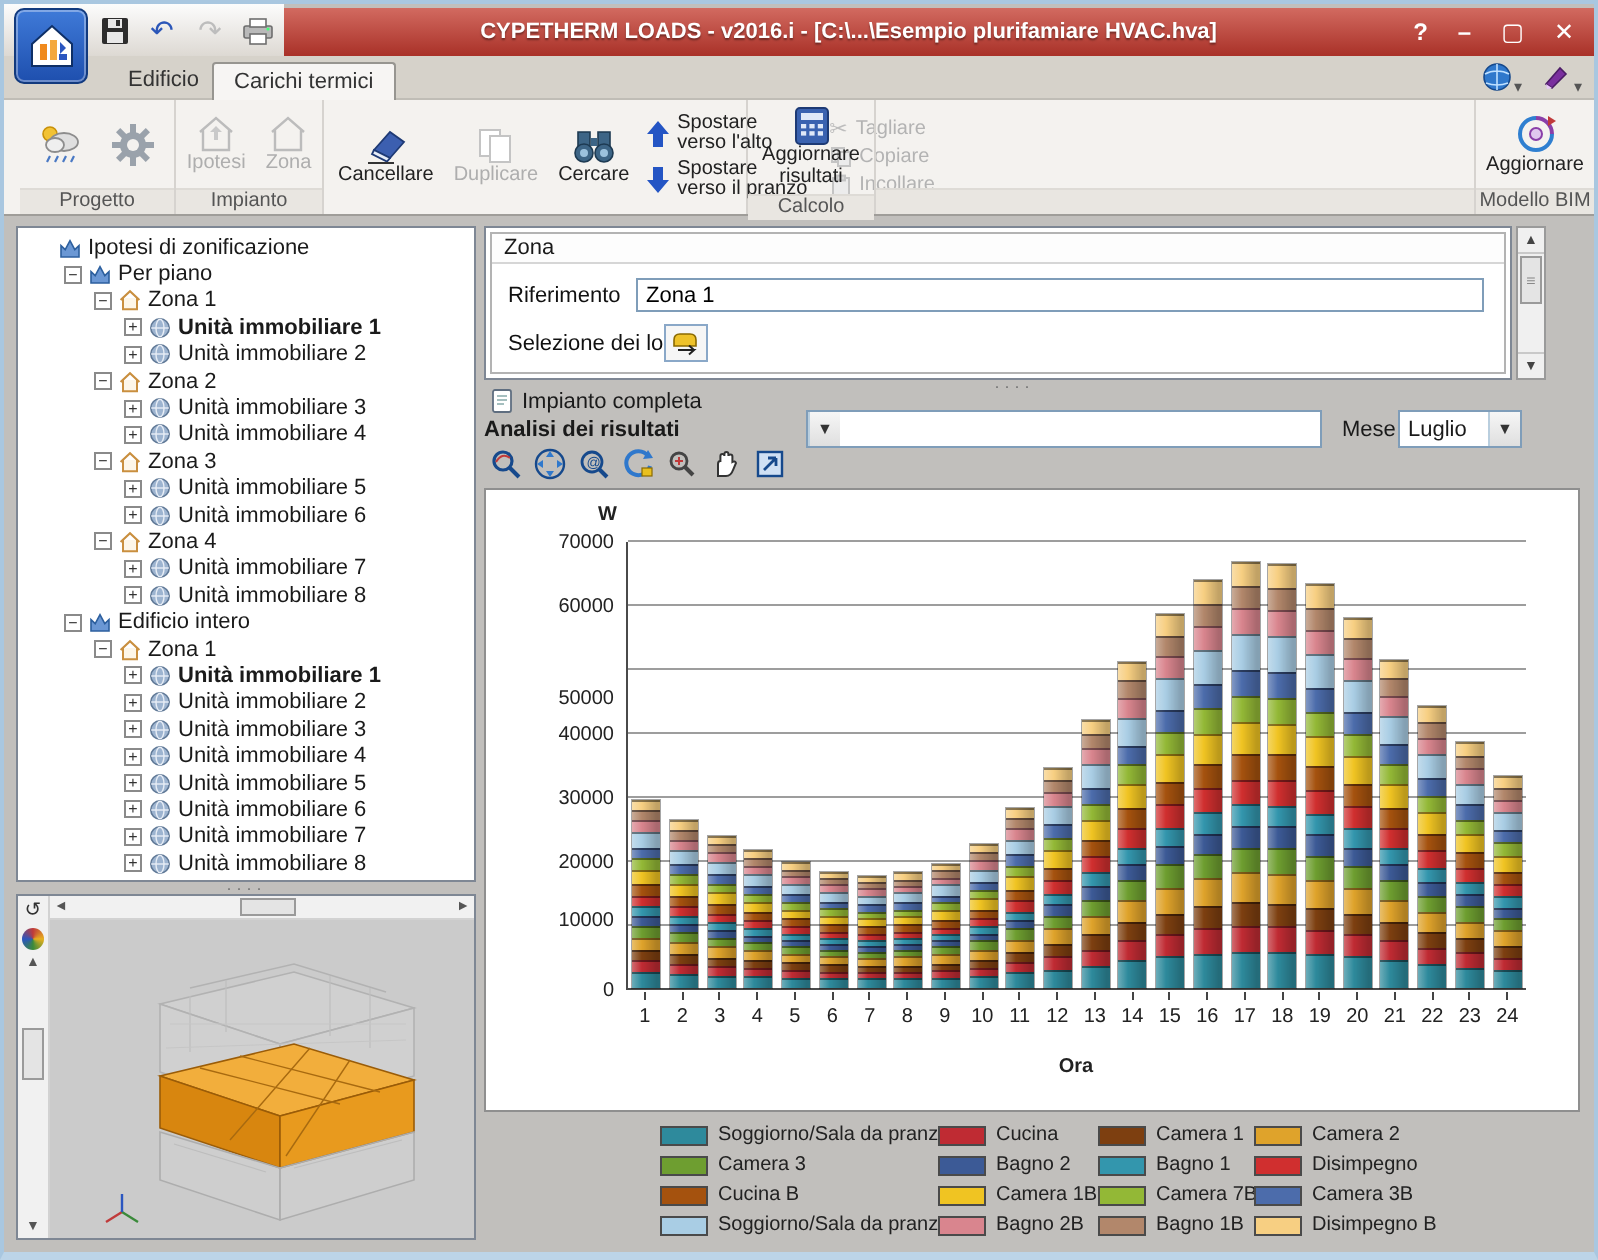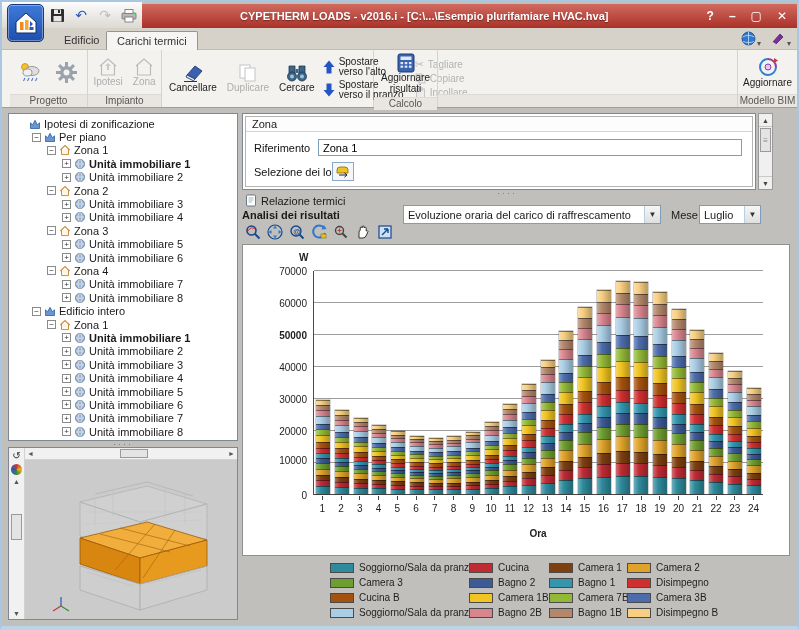--- a/index.html
+++ b/index.html
@@ -562,25 +562,24 @@
     <div class="thumbv">≡</div>
     <div class="arr bot">▼</div>
   </div>
   <div class="splitdots" style="left:240px;top:189px;width:530px;height:5px;">····</div>
 
   <span style="position:absolute;left:243px;top:192px;display:flex;align-items:center;gap:4px;">
     <svg width="12" height="13" viewBox="0 0 12 13">
           <rect x="1.5" y="1" width="9" height="11" fill="#fff" stroke="#5f6e80" stroke-width="0.9" rx="1"></rect>
           <path d="M3.5 4 H8.5 M3.5 6 H8.5 M3.5 8 H7" stroke="#8aa" stroke-width="0.8"></path>
         </svg>
-    <span style="font-size:11px;">Relazione termici</span>
+    <span style="font-size:11px;">Impianto completa</span>
   </span>
   <span class="ctl-label b" style="left:240px;top:207px;width:156px;">Analisi dei risultati</span>
   <div class="dropdown" style="left:401px;top:203px;width:258px;">
-    <span class="val">Evoluzione oraria del carico di raffrescamento</span>
     <span class="arr">▼</span>
   </div>
   <span class="ctl-label" style="left:669px;top:207px;">Mese</span>
   <div class="dropdown" style="left:697px;top:203px;width:62px;">
     <span class="val">Luglio</span>
     <span class="arr">▼</span>
   </div>
 
   <div class="cticons" style="left:242px;top:222px;">
     <span class="ctico">
@@ -632,21 +631,21 @@
 
   <div class="panel" style="left:240px;top:242px;width:548px;height:312px;border-color:#8f8f8f;">
     <div class="chart-inner">
       <span class="ylab">W</span>
       <div id="yticks">
             <span class="ytick" style="top: 245px;">0</span>
             <span class="ytick" style="top: 210px;">10000</span>
             <span class="ytick" style="top: 181px;">20000</span>
             <span class="ytick" style="top: 149px;">30000</span>
             <span class="ytick" style="top: 117px;">40000</span>
-            <span class="ytick" style="top: 85px; font-weight: bold;">50000</span>
+            <span class="ytick" style="top: 99px;">50000</span>
             <span class="ytick" style="top: 53px;">60000</span>
             <span class="ytick" style="top: 21px;">70000</span>
           </div>
       <div class="plot">
         <div id="gridlines">
               <div class="gline" style="bottom: 31px;"></div>
               <div class="gline" style="bottom: 63px;"></div>
               <div class="gline" style="bottom: 95px;"></div>
               <div class="gline" style="bottom: 127px;"></div>
               <div class="gline" style="bottom: 159px;"></div>

